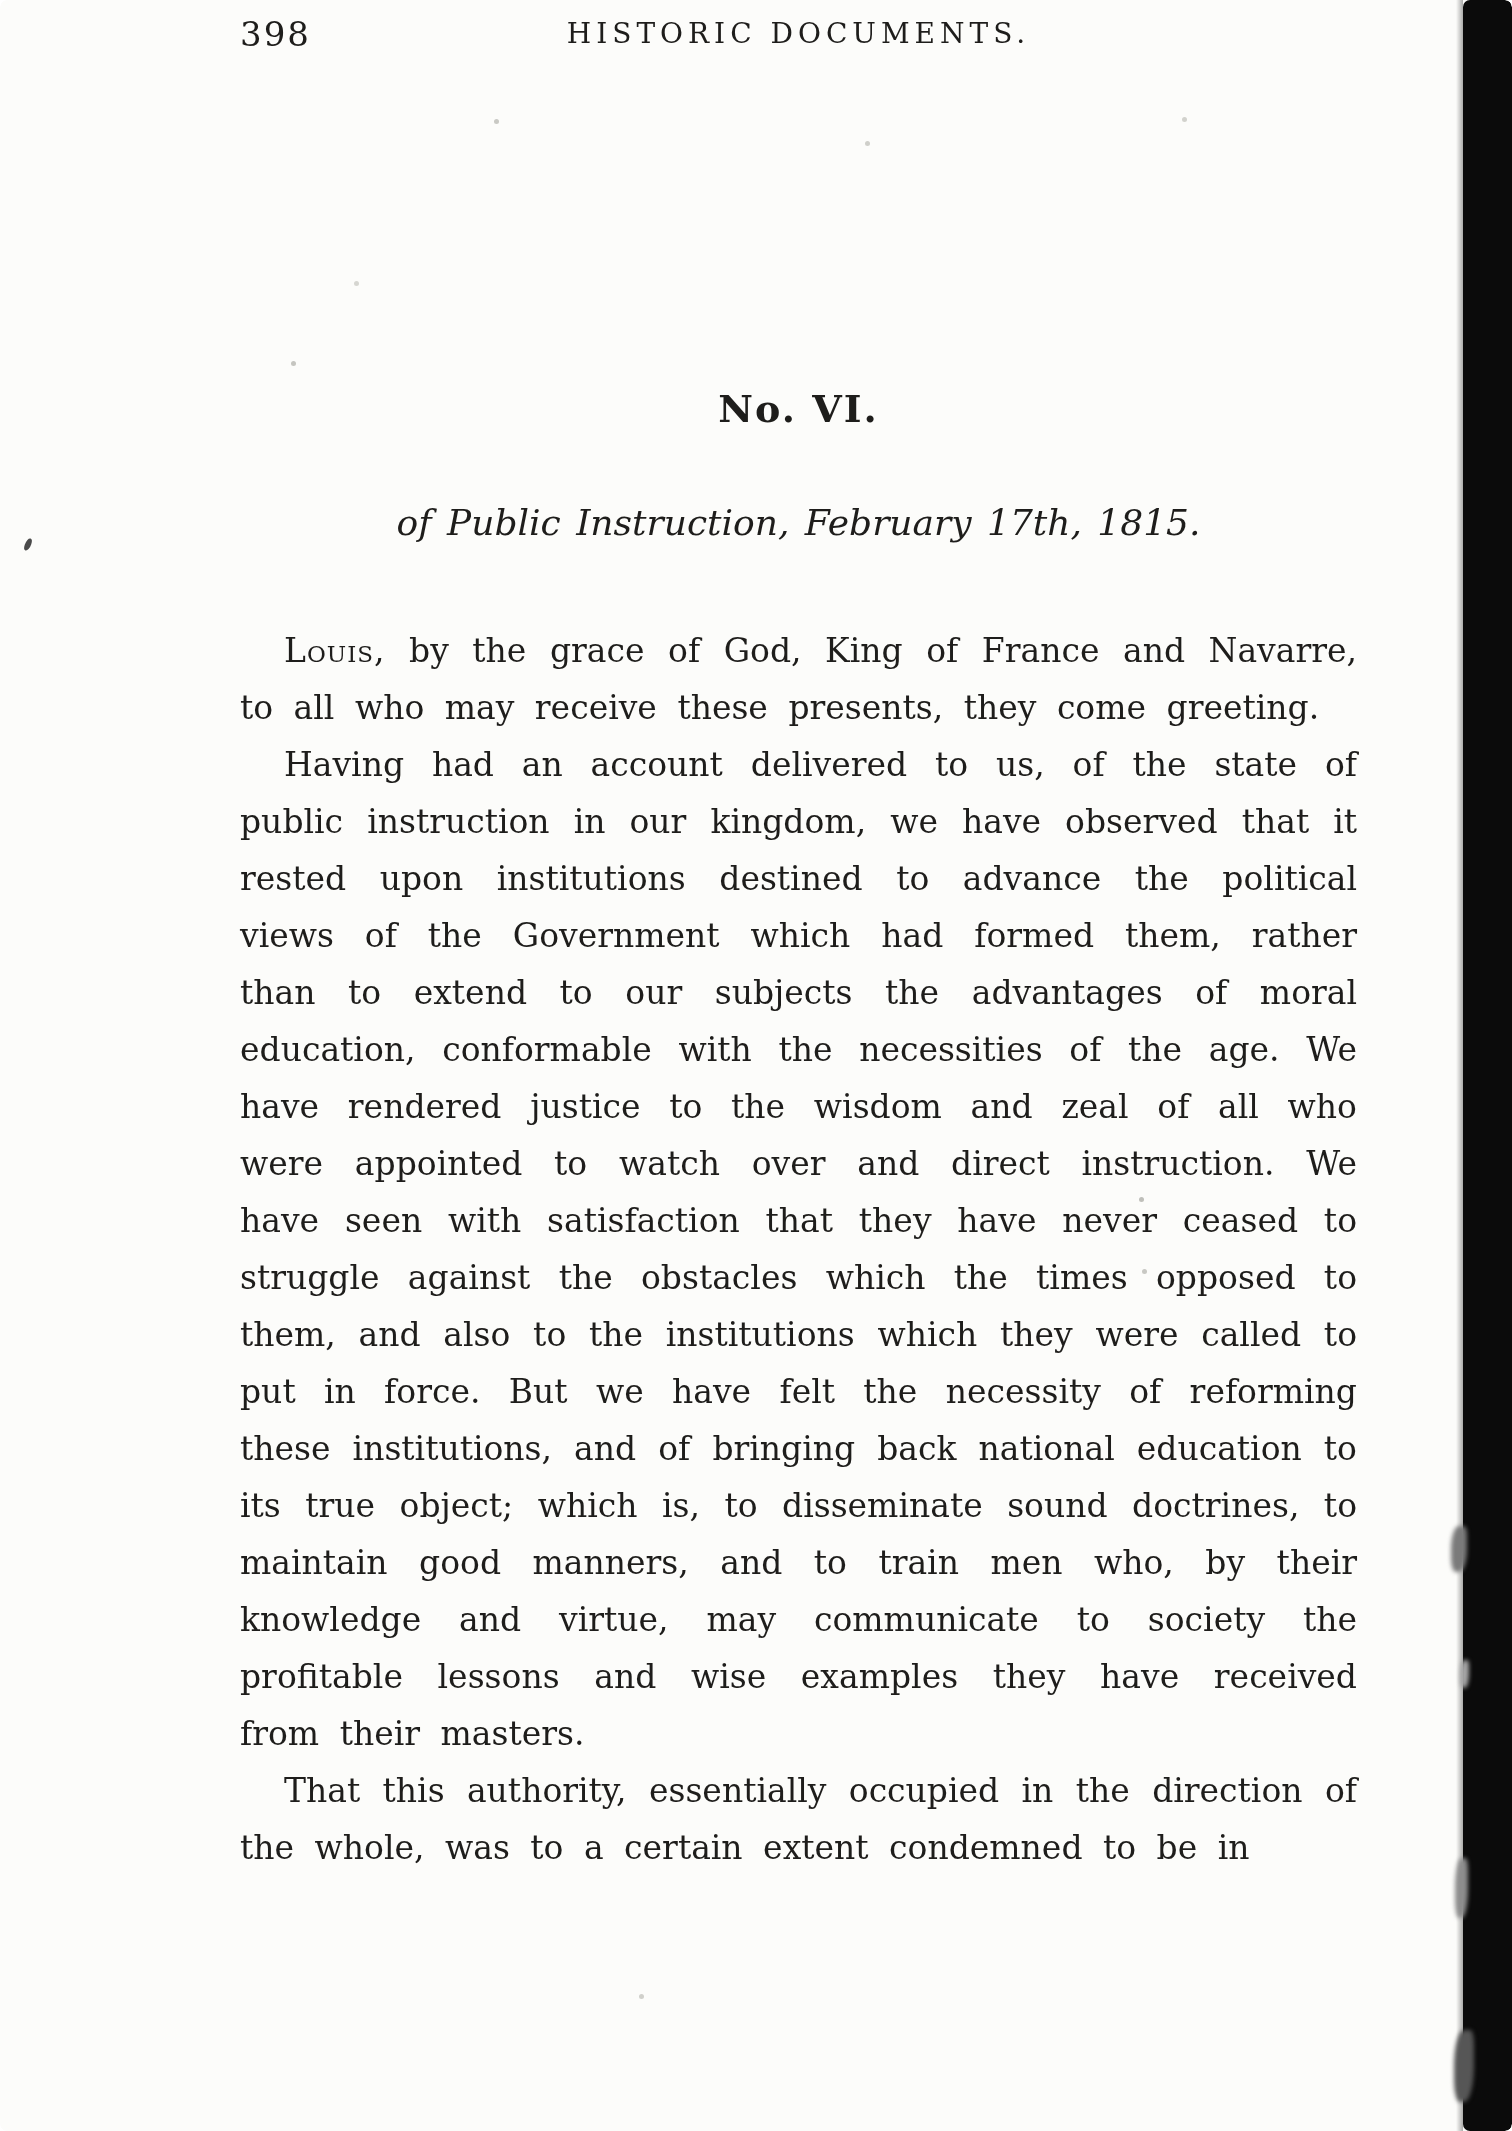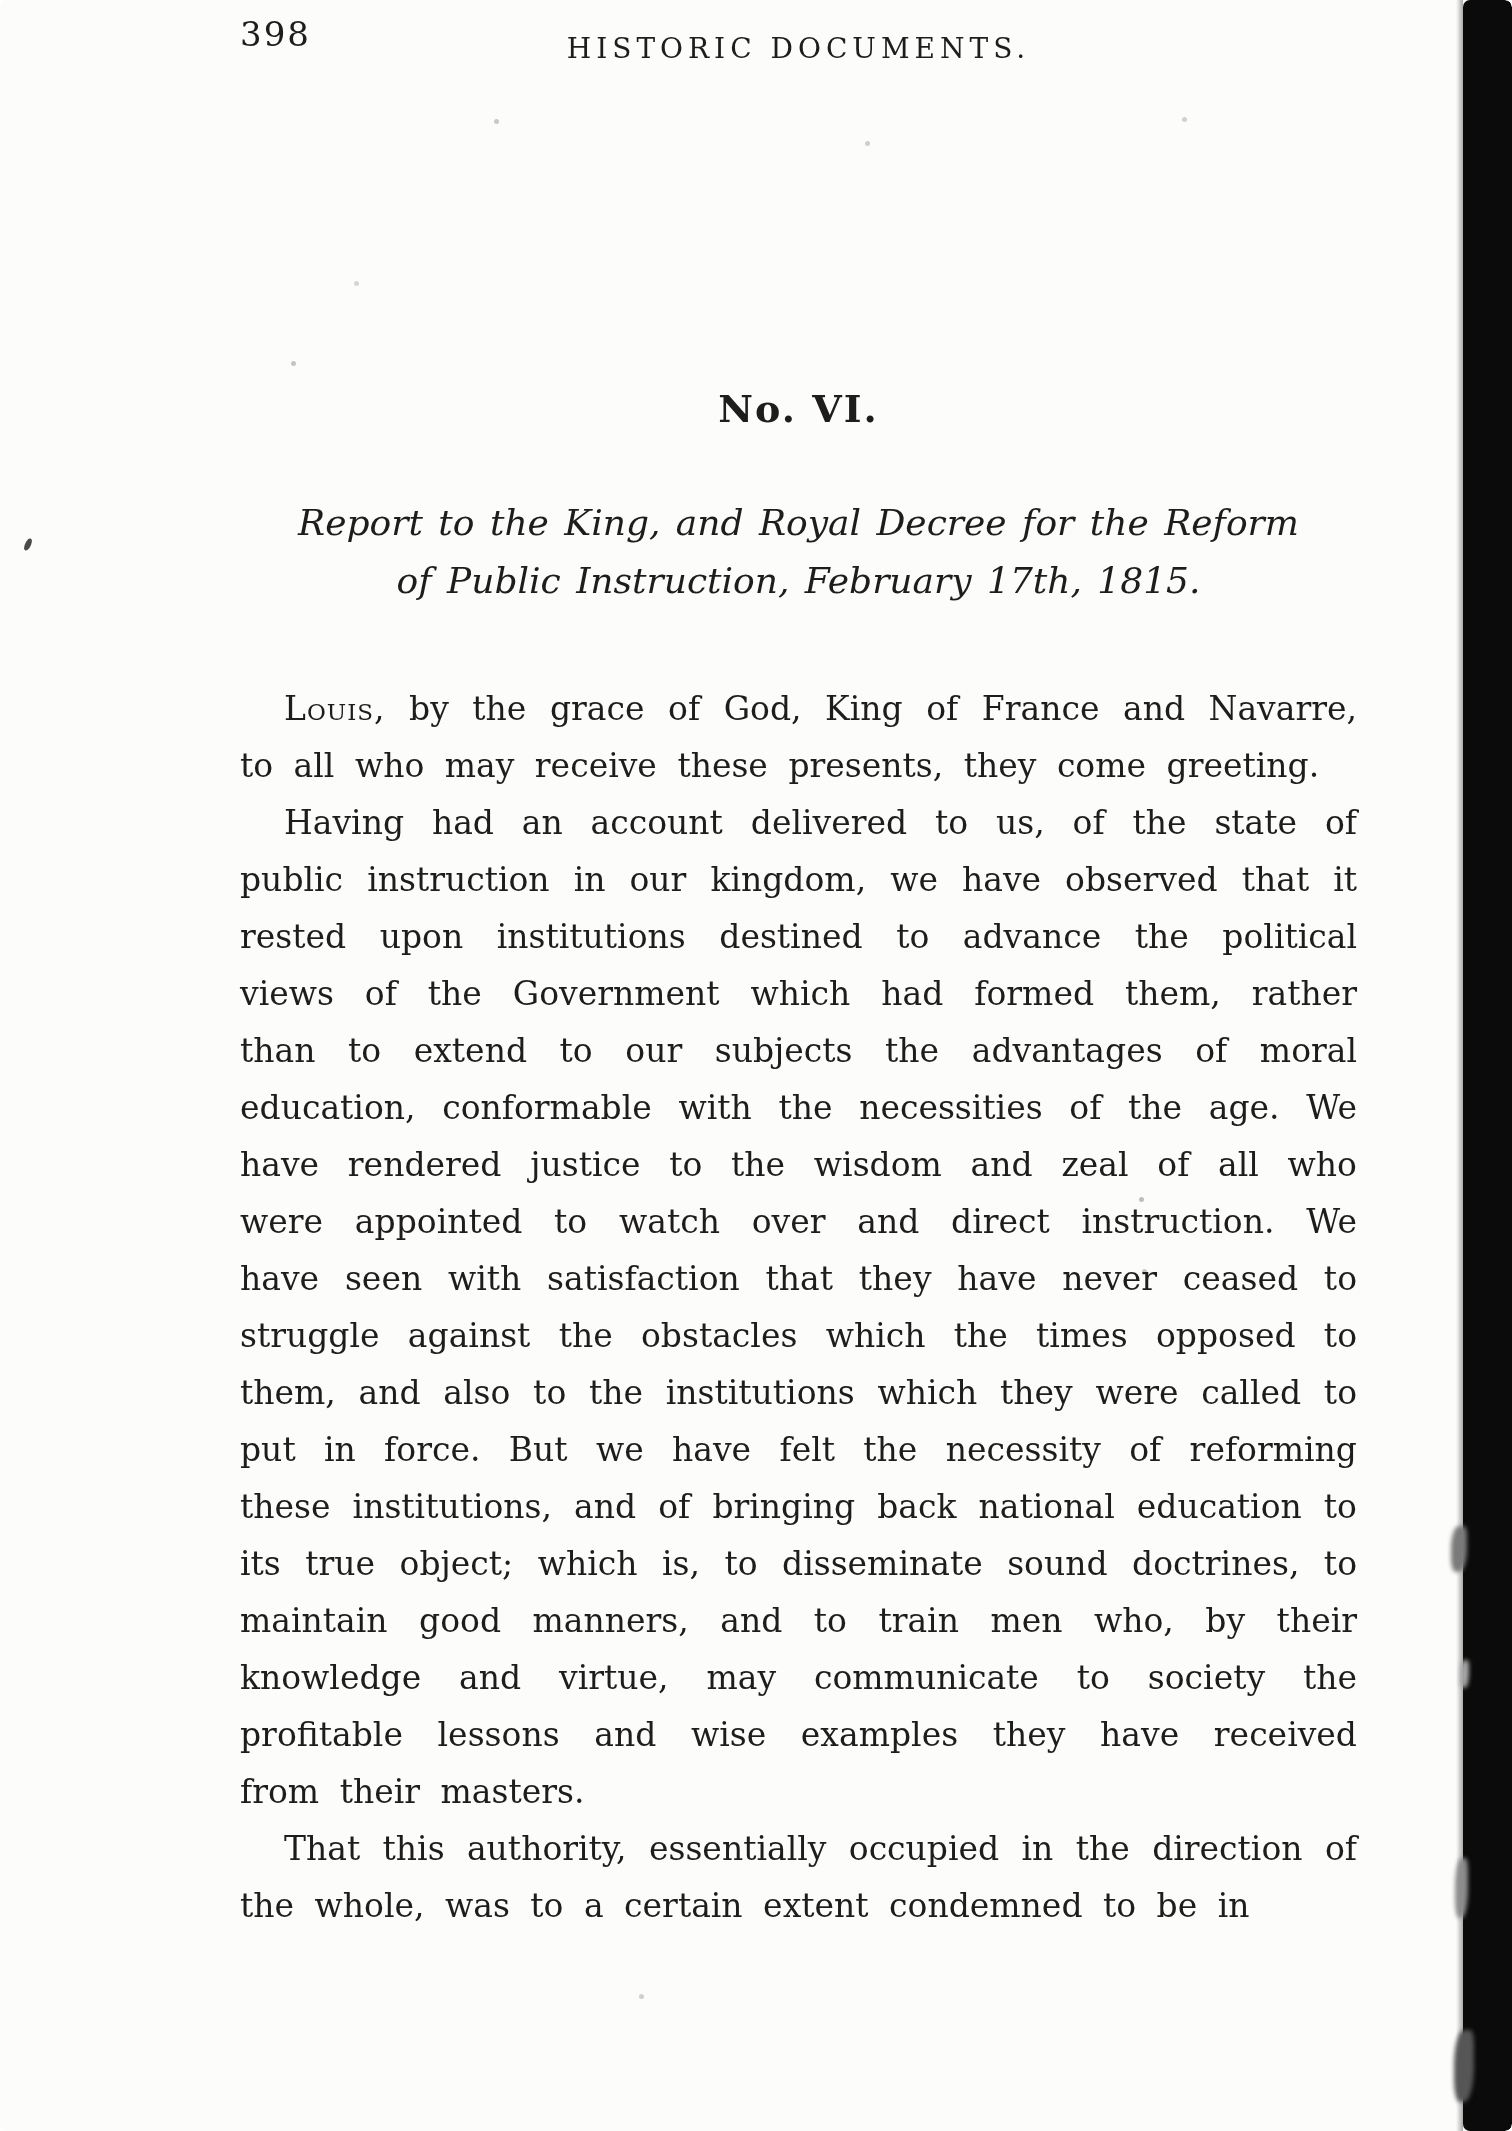--- a/index.html
+++ b/index.html
@@ -32,21 +32,21 @@
     position: absolute;
     left: 0;
     top: 0;
     font-size: 34px;
     letter-spacing: 2px;
   }
   .running-header {
     position: absolute;
     left: 0;
     right: 0;
-    top: 18px;
+    top: 3px;
     text-align: center;
     font-size: 28px;
     letter-spacing: 5px;
   }
 
   .section-heading {
     margin-top: 322px;
     text-align: center;
     font-weight: bold;
     font-size: 38px;
@@ -142,21 +142,20 @@
   <div class="text-col">
 
     <div class="header-row">
       <span class="page-number">398</span>
       <span class="running-header">HISTORIC DOCUMENTS.</span>
     </div>
 
     <h2 class="section-heading">No. VI.</h2>
 
     <div class="doc-title">
-      <div>Report to the King, and Royal Decree for the Reform</div>
       <div>of Public Instruction, February 17th, 1815.</div>
     </div>
 
     <div class="body-text">
       <p><span class="smallcaps">Louis,</span><span> by the grace of God, King of France and Navarre, to all who may receive these presents, they come greeting.</span></p>
       <p>Having had an account delivered to us, of the state of public instruction in our kingdom, we have observed that it rested upon institutions destined to advance the political views of the Government which had formed them, rather than to extend to our subjects the advantages of moral education, conformable with the necessities of the age. We have rendered justice to the wisdom and zeal of all who were appointed to watch over and direct instruction. We have seen with satisfaction that they have never ceased to struggle against the obstacles which the times opposed to them, and also to the institutions which they were called to put in force. But we have felt the necessity of reforming these institutions, and of bringing back national education to its true object; which is, to disseminate sound doctrines, to maintain good manners, and to train men who, by their knowledge and virtue, may communicate to society the profitable lessons and wise examples they have received from their masters.</p>
       <p>That this authority, essentially occupied in the direction of the whole, was to a certain extent condemned to be in</p>
     </div>
 
   </div>

